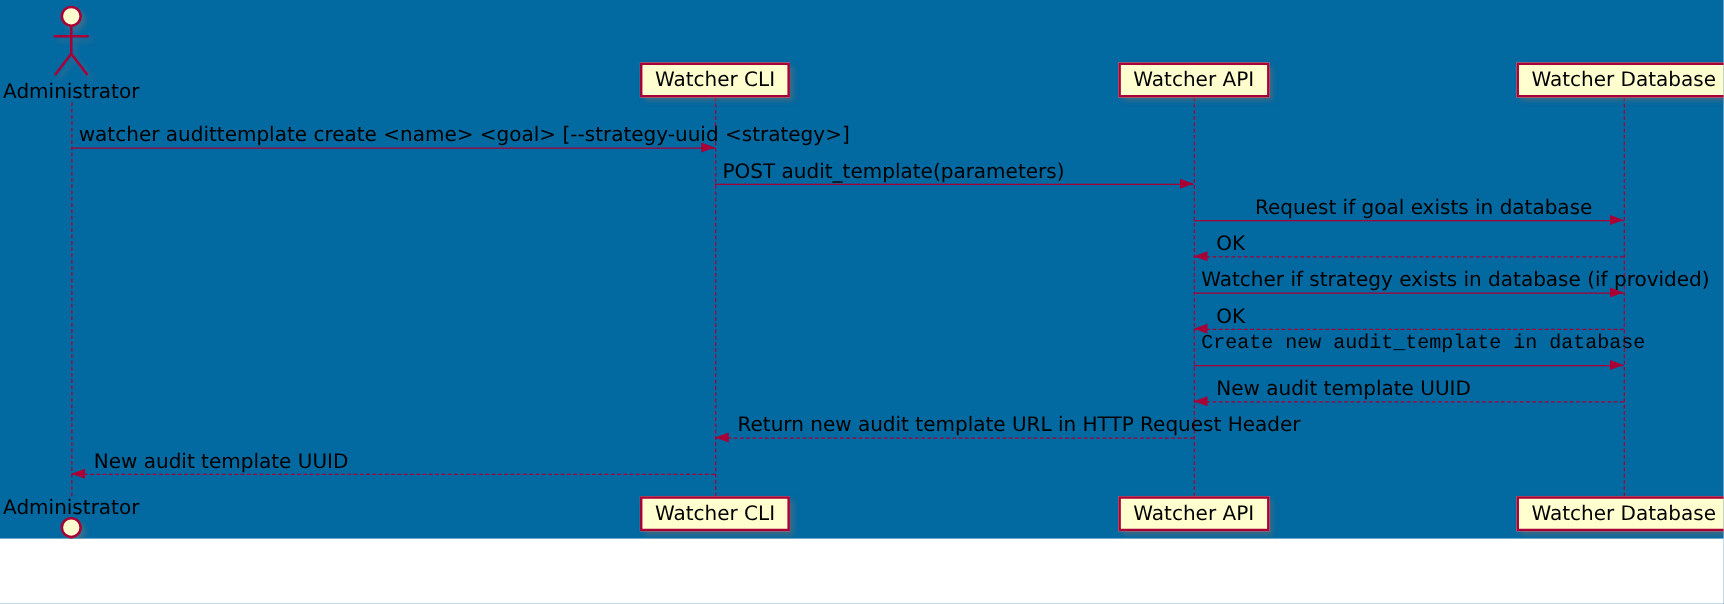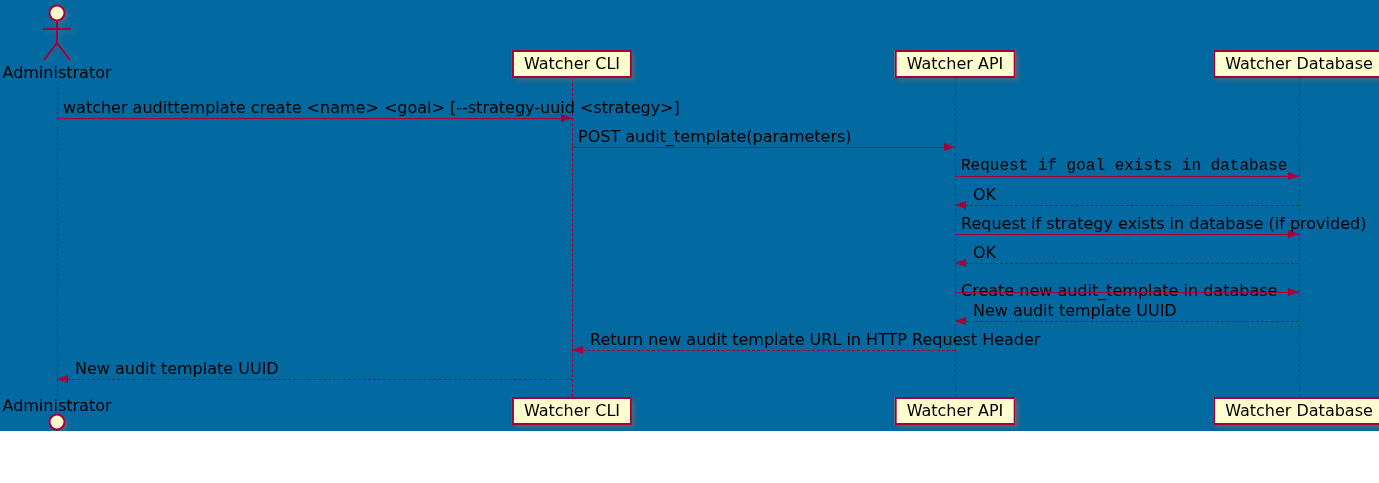--- a/index.html
+++ b/index.html
@@ -86,37 +86,37 @@
   <div class="participant" style="left:1299px; top:50px;">Watcher Database</div>
 
   <div class="msg-label" style="left:63px; top:100px;">watcher audittemplate create &lt;name&gt; &lt;goal&gt; [--strategy-uuid &lt;strategy&gt;]</div>
   <div class="msg-line solid" style="left:57px; top:118px; width:515px;"></div>
   <div class="arrow right" style="left:561px; top:114px;"></div>
 
   <div class="msg-label" style="left:578px; top:129px;text-align:center;">POST audit_template(parameters)</div>
   <div class="msg-line solid" style="left:572px; top:147px; width:383px;"></div>
   <div class="arrow right" style="left:944px; top:143px;"></div>
 
-  <div class="msg-label" style="left:961px; top:158px;font-family:Liberation Mono, monospace;">Request if goal exists in database</div>
+  <div class="msg-label" style="left:1004px; top:158px;">Request if goal exists in database</div>
   <div class="msg-line solid" style="left:955px; top:176px; width:344px;"></div>
   <div class="arrow right" style="left:1288px; top:172px;"></div>
 
   <div class="msg-label" style="left:973px; top:187px;">OK</div>
   <div class="msg-line dotted" style="left:955px; top:205px; width:344px;"></div>
   <div class="arrow left" style="left:955px; top:201px;"></div>
 
-  <div class="msg-label" style="left:961px; top:216px;">Request if strategy exists in database (if provided)</div>
+  <div class="msg-label" style="left:961px; top:216px;">Watcher if strategy exists in database (if provided)</div>
   <div class="msg-line solid" style="left:955px; top:234px; width:344px;"></div>
   <div class="arrow right" style="left:1288px; top:230px;"></div>
 
   <div class="msg-label" style="left:973px; top:245px;">OK</div>
   <div class="msg-line dotted" style="left:955px; top:263px; width:344px;"></div>
   <div class="arrow left" style="left:955px; top:259px;"></div>
 
-  <div class="msg-label" style="left:961px; top:283px;">Create new audit_template in database</div>
+  <div class="msg-label" style="left:961px; top:266px;font-family:Liberation Mono, monospace;">Create new audit_template in database</div>
   <div class="msg-line solid" style="left:955px; top:292px; width:344px;"></div>
   <div class="arrow right" style="left:1288px; top:288px;"></div>
 
   <div class="msg-label" style="left:973px; top:303px;">New audit template UUID</div>
   <div class="msg-line dotted" style="left:955px; top:321px; width:344px;"></div>
   <div class="arrow left" style="left:955px; top:317px;"></div>
 
   <div class="msg-label" style="left:590px; top:332px;">Return new audit template URL in HTTP Request Header</div>
   <div class="msg-line dotted" style="left:572px; top:350px; width:383px;"></div>
   <div class="arrow left" style="left:572px; top:346px;"></div>

